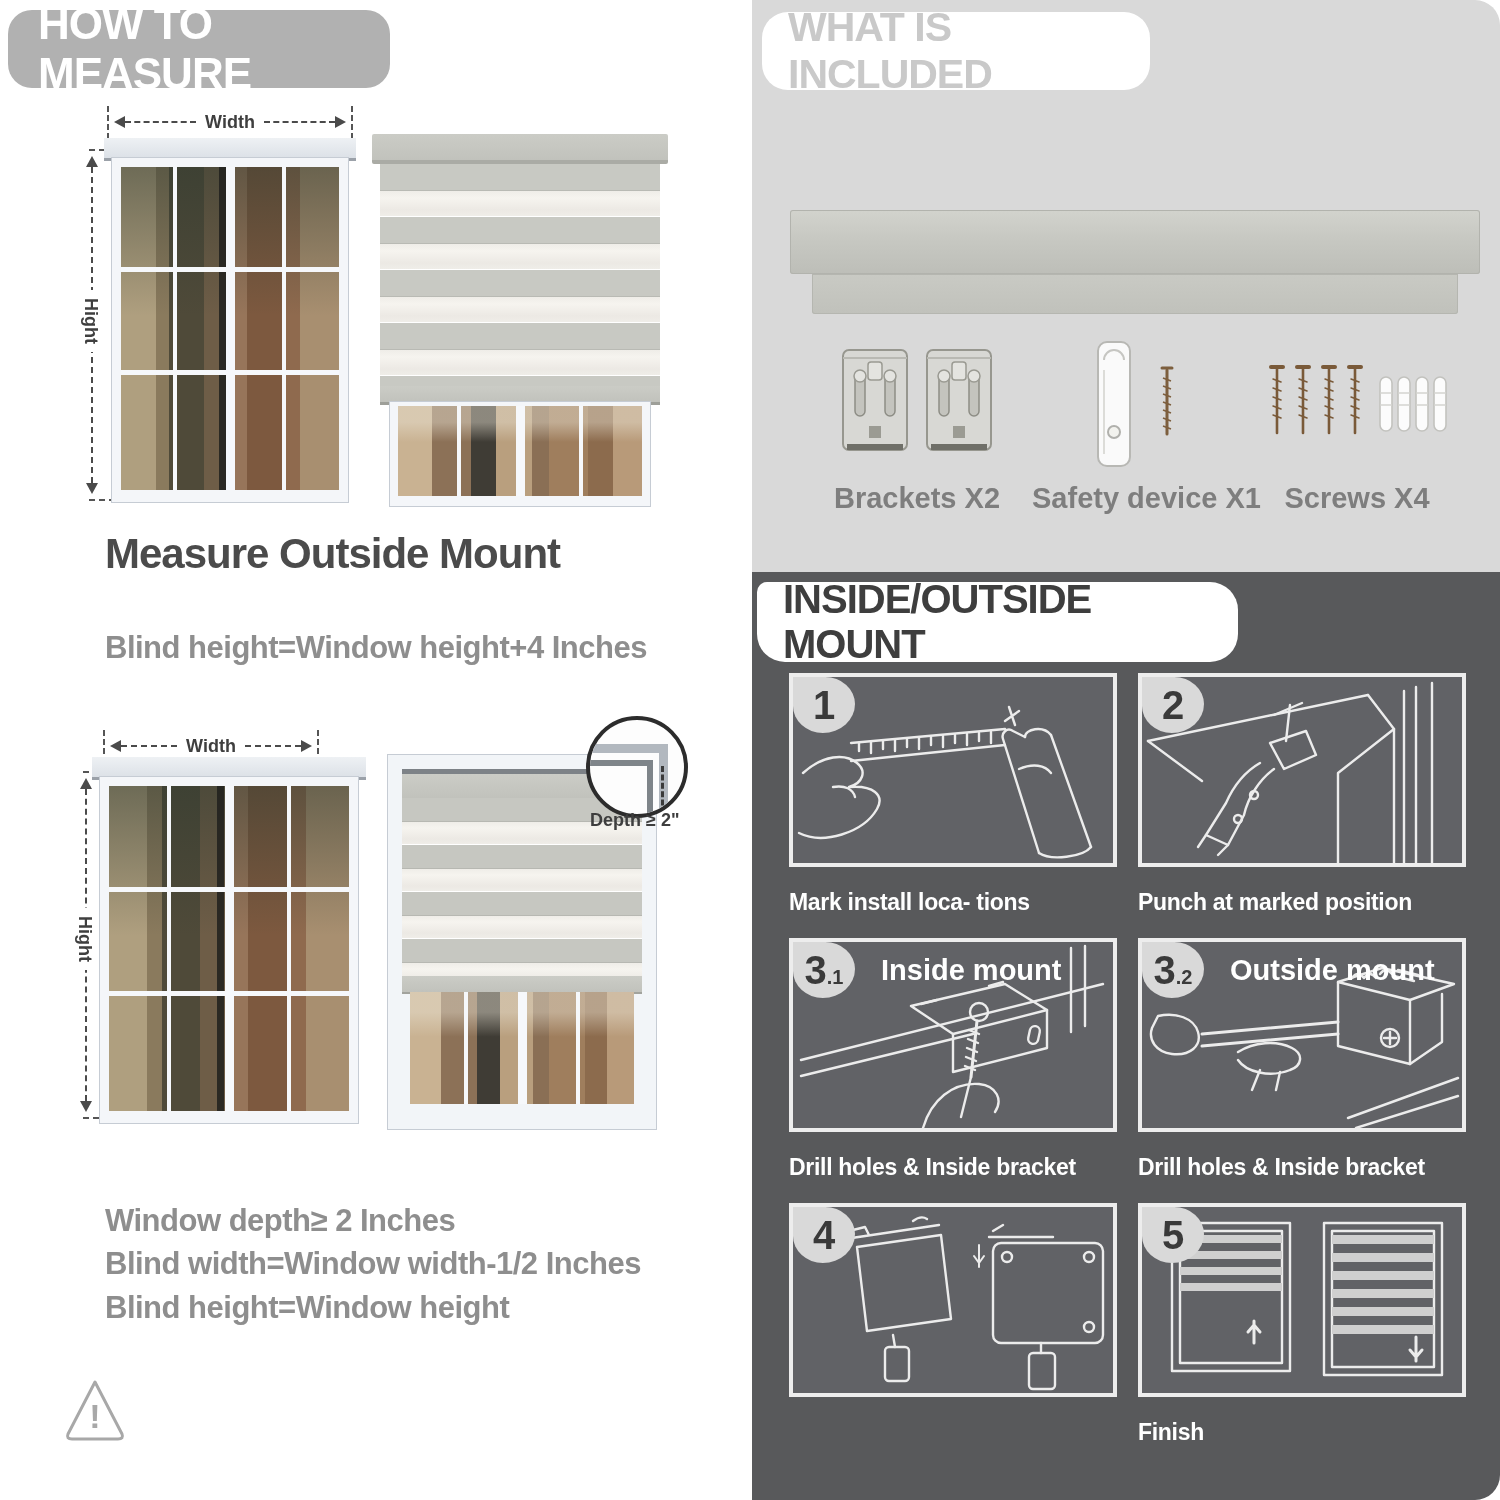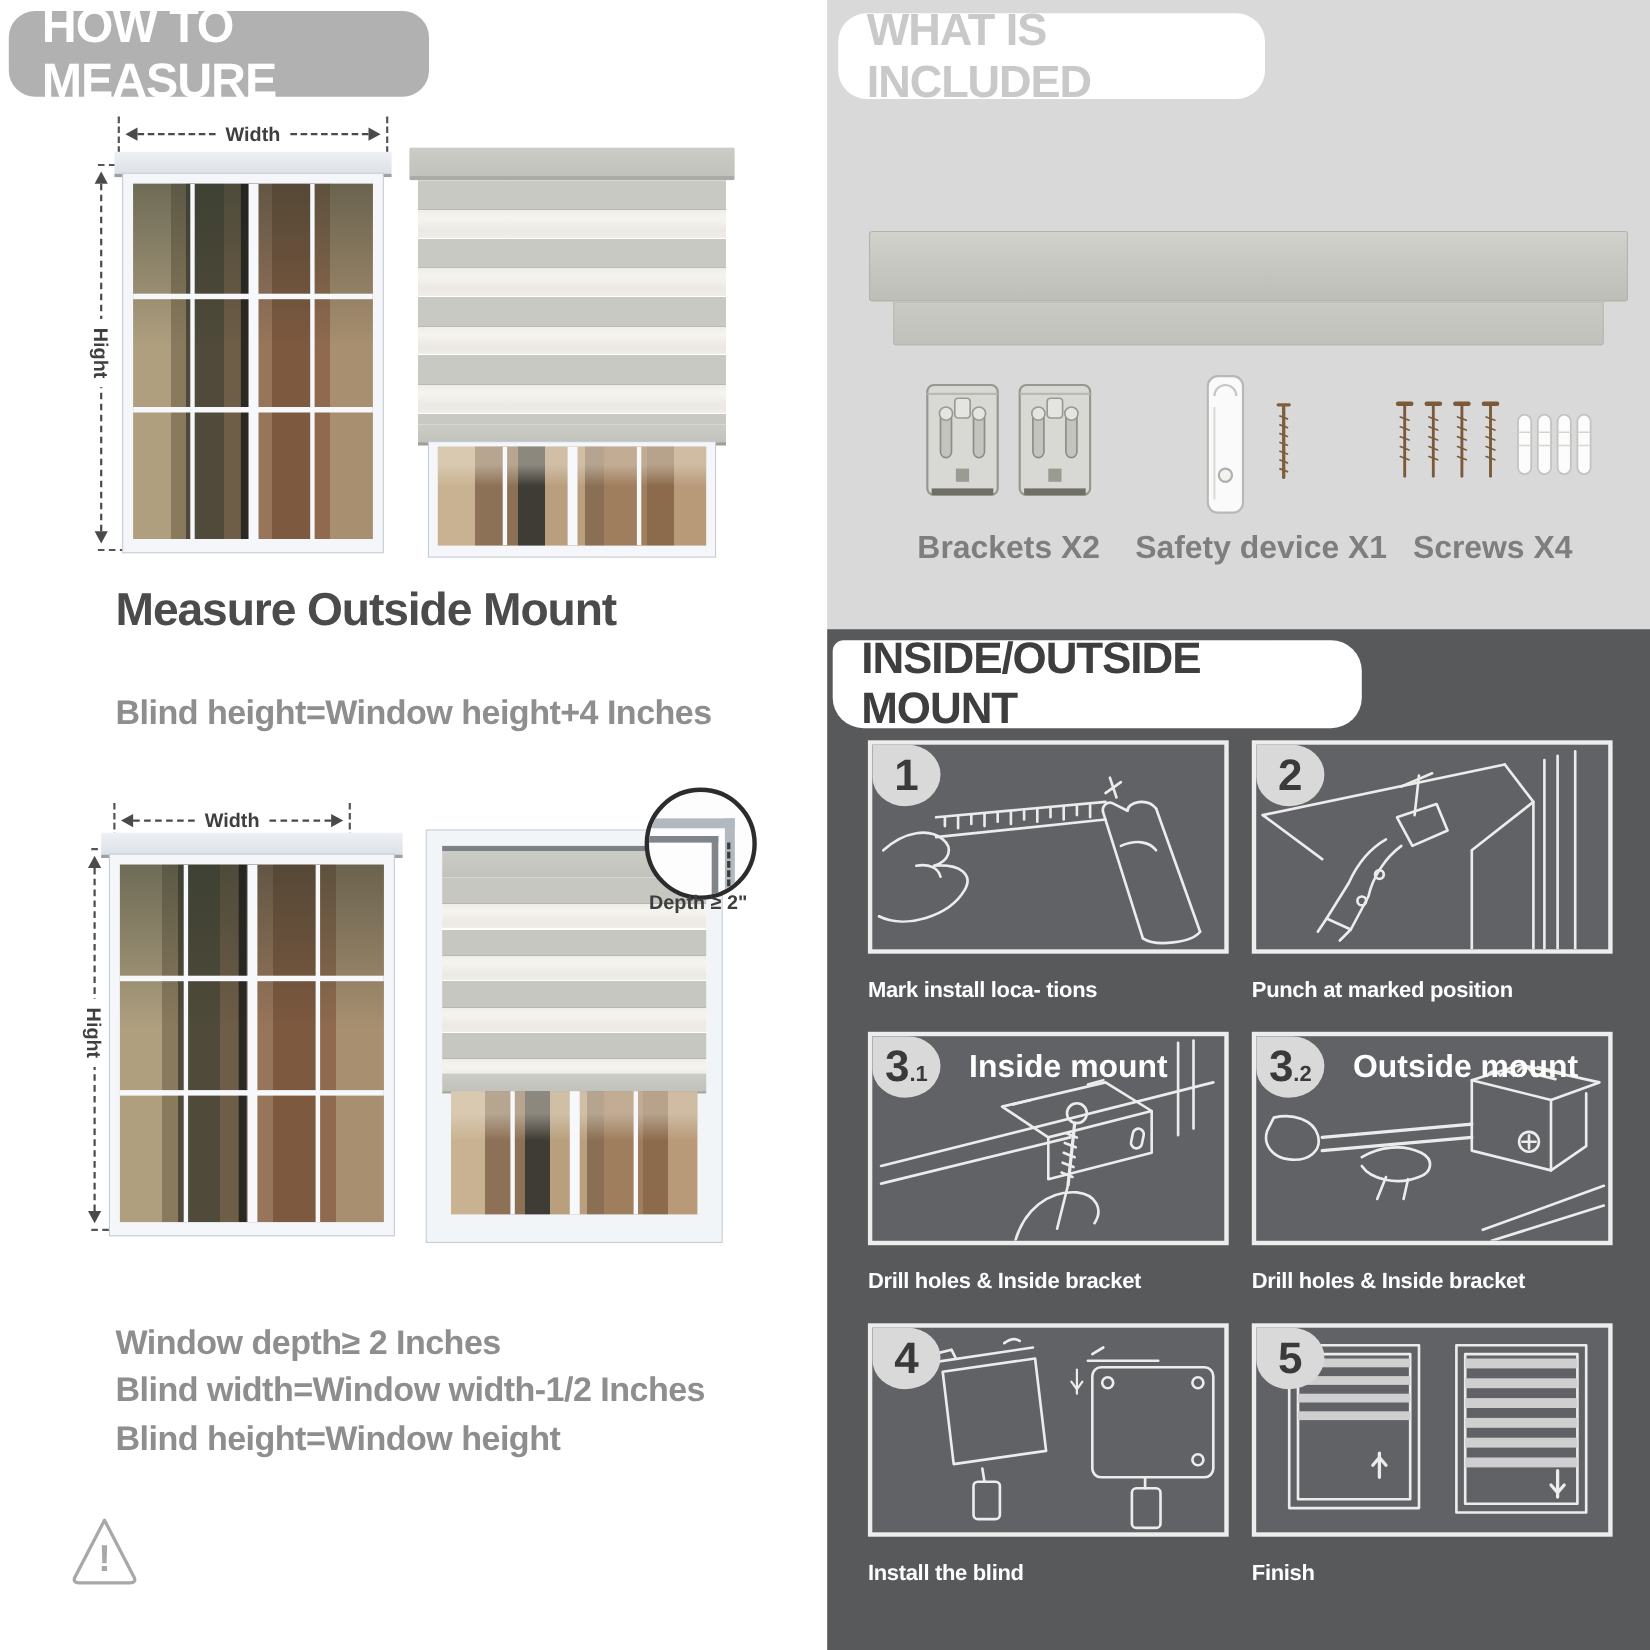--- a/index.html
+++ b/index.html
@@ -1,17 +1,17 @@
 <!DOCTYPE html>
 <html><head>
 <meta charset="utf-8">
 <style>
   html,body{margin:0;padding:0;background:#ffffff;}
   .page{position:relative;width:1500px;height:1500px;background:#ffffff;overflow:hidden;
-        font-family:"Liberation Sans", sans-serif;}
+        font-family:"Liberation Sans", sans-serif;border-radius:25px;}
   .abs{position:absolute;}
 
   
   .banner{position:absolute;display:flex;align-items:center;font-weight:bold;letter-spacing:-1px;}
   .banner-gray{left:8px;top:10px;width:352px;height:78px;background:#b1b1b1;border-radius:24px;
                color:#ffffff;font-size:44px;padding-left:30px;}
   .banner-included{left:10px;top:12px;width:362px;height:78px;background:#ffffff;border-radius:26px;
                color:#c9c9c9;font-size:41px;padding-left:26px;}
   .banner-mount{left:5px;top:10px;width:455px;height:80px;background:#ffffff;
                border-radius:10px 28px 28px 28px;color:#3e3e3e;font-size:40px;padding-left:26px;}
@@ -95,21 +95,21 @@
   .steps{position:absolute;left:37px;top:101px;display:grid;
          grid-template-columns:328px 328px;column-gap:21px;}
   .step{width:328px;height:265px;}
   .step-img{position:relative;height:194px;border:4px solid #ededed;box-sizing:border-box;
             background:#616266;overflow:hidden;}
   .badge{position:absolute;left:0;top:0;width:62px;height:56px;background:#d9d9d9;
          border-radius:0 54% 58% 54%;display:flex;align-items:center;justify-content:center;}
   .badge .num{font-size:40px;font-weight:bold;color:#3a3a3a;line-height:1;}
   .badge .sub{font-size:20px;font-weight:bold;color:#3a3a3a;position:relative;top:7px;}
   .step-title{position:absolute;left:88px;top:12px;font-size:29px;font-weight:bold;color:#ffffff;white-space:nowrap;}
-  .caption{margin-top:22px;font-size:20px;font-weight:bold;color:#ffffff;letter-spacing:-0.3px;white-space:nowrap;}
+  .caption{margin-top:22px;font-size:23px;font-weight:bold;color:#ffffff;letter-spacing:-0.3px;white-space:nowrap;}
   .step-img svg{position:absolute;left:0;top:0;}
 </style>
 </head>
 <body>
 
 <div class="page">
 
   <div class="abs" style="left:0;top:0;width:750px;height:1500px;">
 
     <div class="banner banner-gray">HOW TO MEASURE</div>
@@ -474,21 +474,20 @@
               <circle cx="296" cy="120" r="5"></circle>
             <path d="M248 136 l0 10"></path>
               <rect x="236" y="146" width="26" height="36" rx="4"></rect>
           </svg>
           <div class="badge">
               <span class="num">4</span>
               <span class="sub"></span>
             </div>
           <div class="step-title"></div>
         </div>
-        <div class="caption">Install the blind</div>
       </div>
 
       <div class="step">
         <div class="step-img">
           <svg width="320" height="186" viewBox="0 0 320 186" fill="none" stroke="#ececec" stroke-width="2.4" stroke-linecap="round" stroke-linejoin="round">
             <rect x="30" y="16" width="118" height="148"></rect>
               <rect x="38" y="24" width="102" height="132"></rect>
             <g fill="#cfcfcf" stroke="none">
               <rect x="38" y="28" width="102" height="8"></rect>
                 <rect x="38" y="44" width="102" height="8"></rect>

